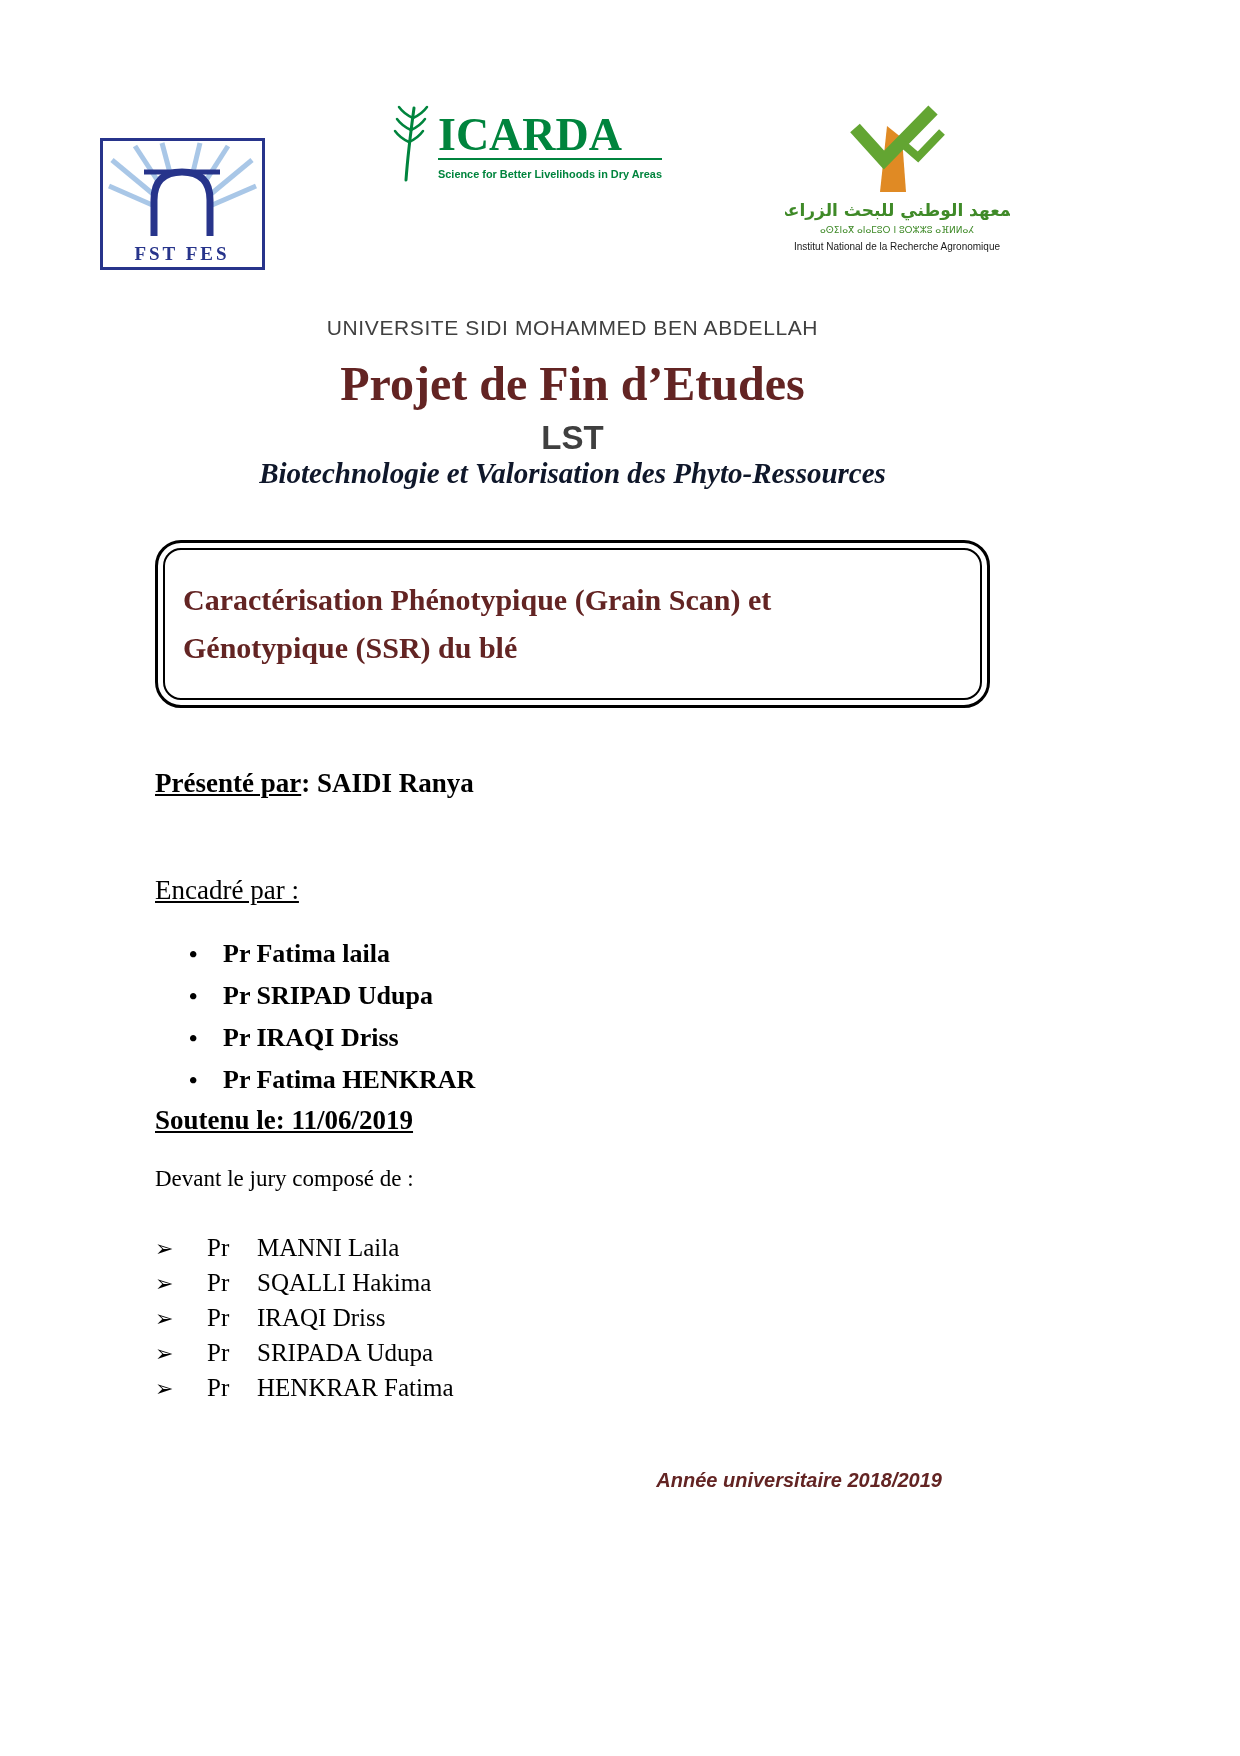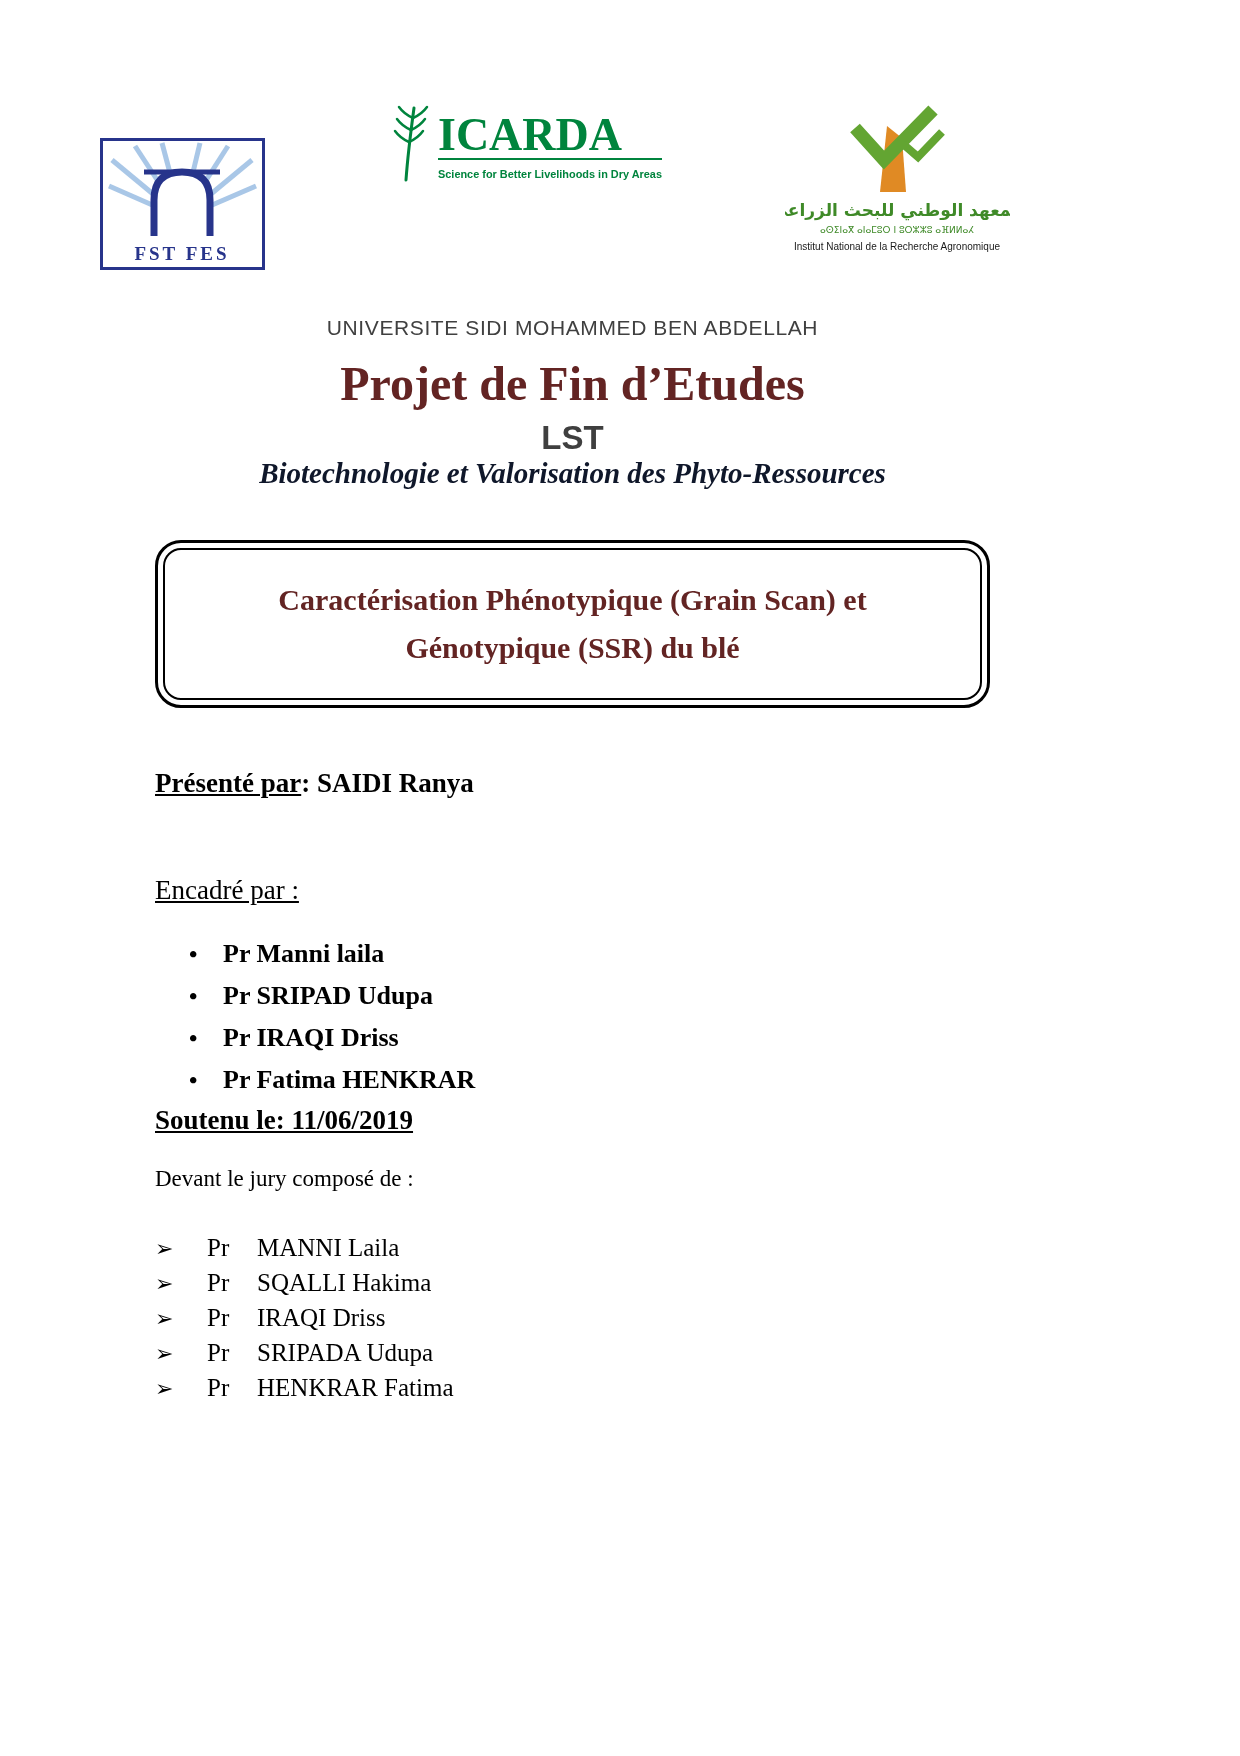--- a/index.html
+++ b/index.html
@@ -55,21 +55,20 @@
     margin-top: 50px;
     border: 3px solid #000;
     border-radius: 26px;
     padding: 5px;
     background: #fff;
   }
   .title-box-inner {
     border: 2px solid #000;
     border-radius: 18px;
     padding: 26px 18px;
-    text-align: center;
   }
   .thesis-line {
     display: block;
     font-size: 30px;
     font-weight: bold;
     color: #632423;
     line-height: 1.6;
   }
   .presented {
     margin-top: 60px;
@@ -210,21 +209,21 @@
       <span class="u">Présenté par</span><span>: SAIDI Ranya</span>
     </p>
 
     <p class="encadre">
       <span class="u">Encadré par :</span>
     </p>
 
     <ul class="supervisors">
       <li>
         <span class="bullet">•</span>
-        <span>Pr Manni laila</span>
+        <span>Pr Fatima laila</span>
       </li>
       <li>
         <span class="bullet">•</span>
         <span>Pr SRIPAD Udupa</span>
       </li>
       <li>
         <span class="bullet">•</span>
         <span>Pr IRAQI Driss</span>
       </li>
       <li>
@@ -260,15 +259,16 @@
         <span class="pr">Pr</span>
         <span>SRIPADA Udupa</span>
       </li>
       <li>
         <span class="arrow">➢</span>
         <span class="pr">Pr</span>
         <span>HENKRAR Fatima</span>
       </li>
     </ul>
 
+    <div class="academic-year">Année universitaire 2018/2019</div>
 
   </div>
 </div>
 
 </body></html>

